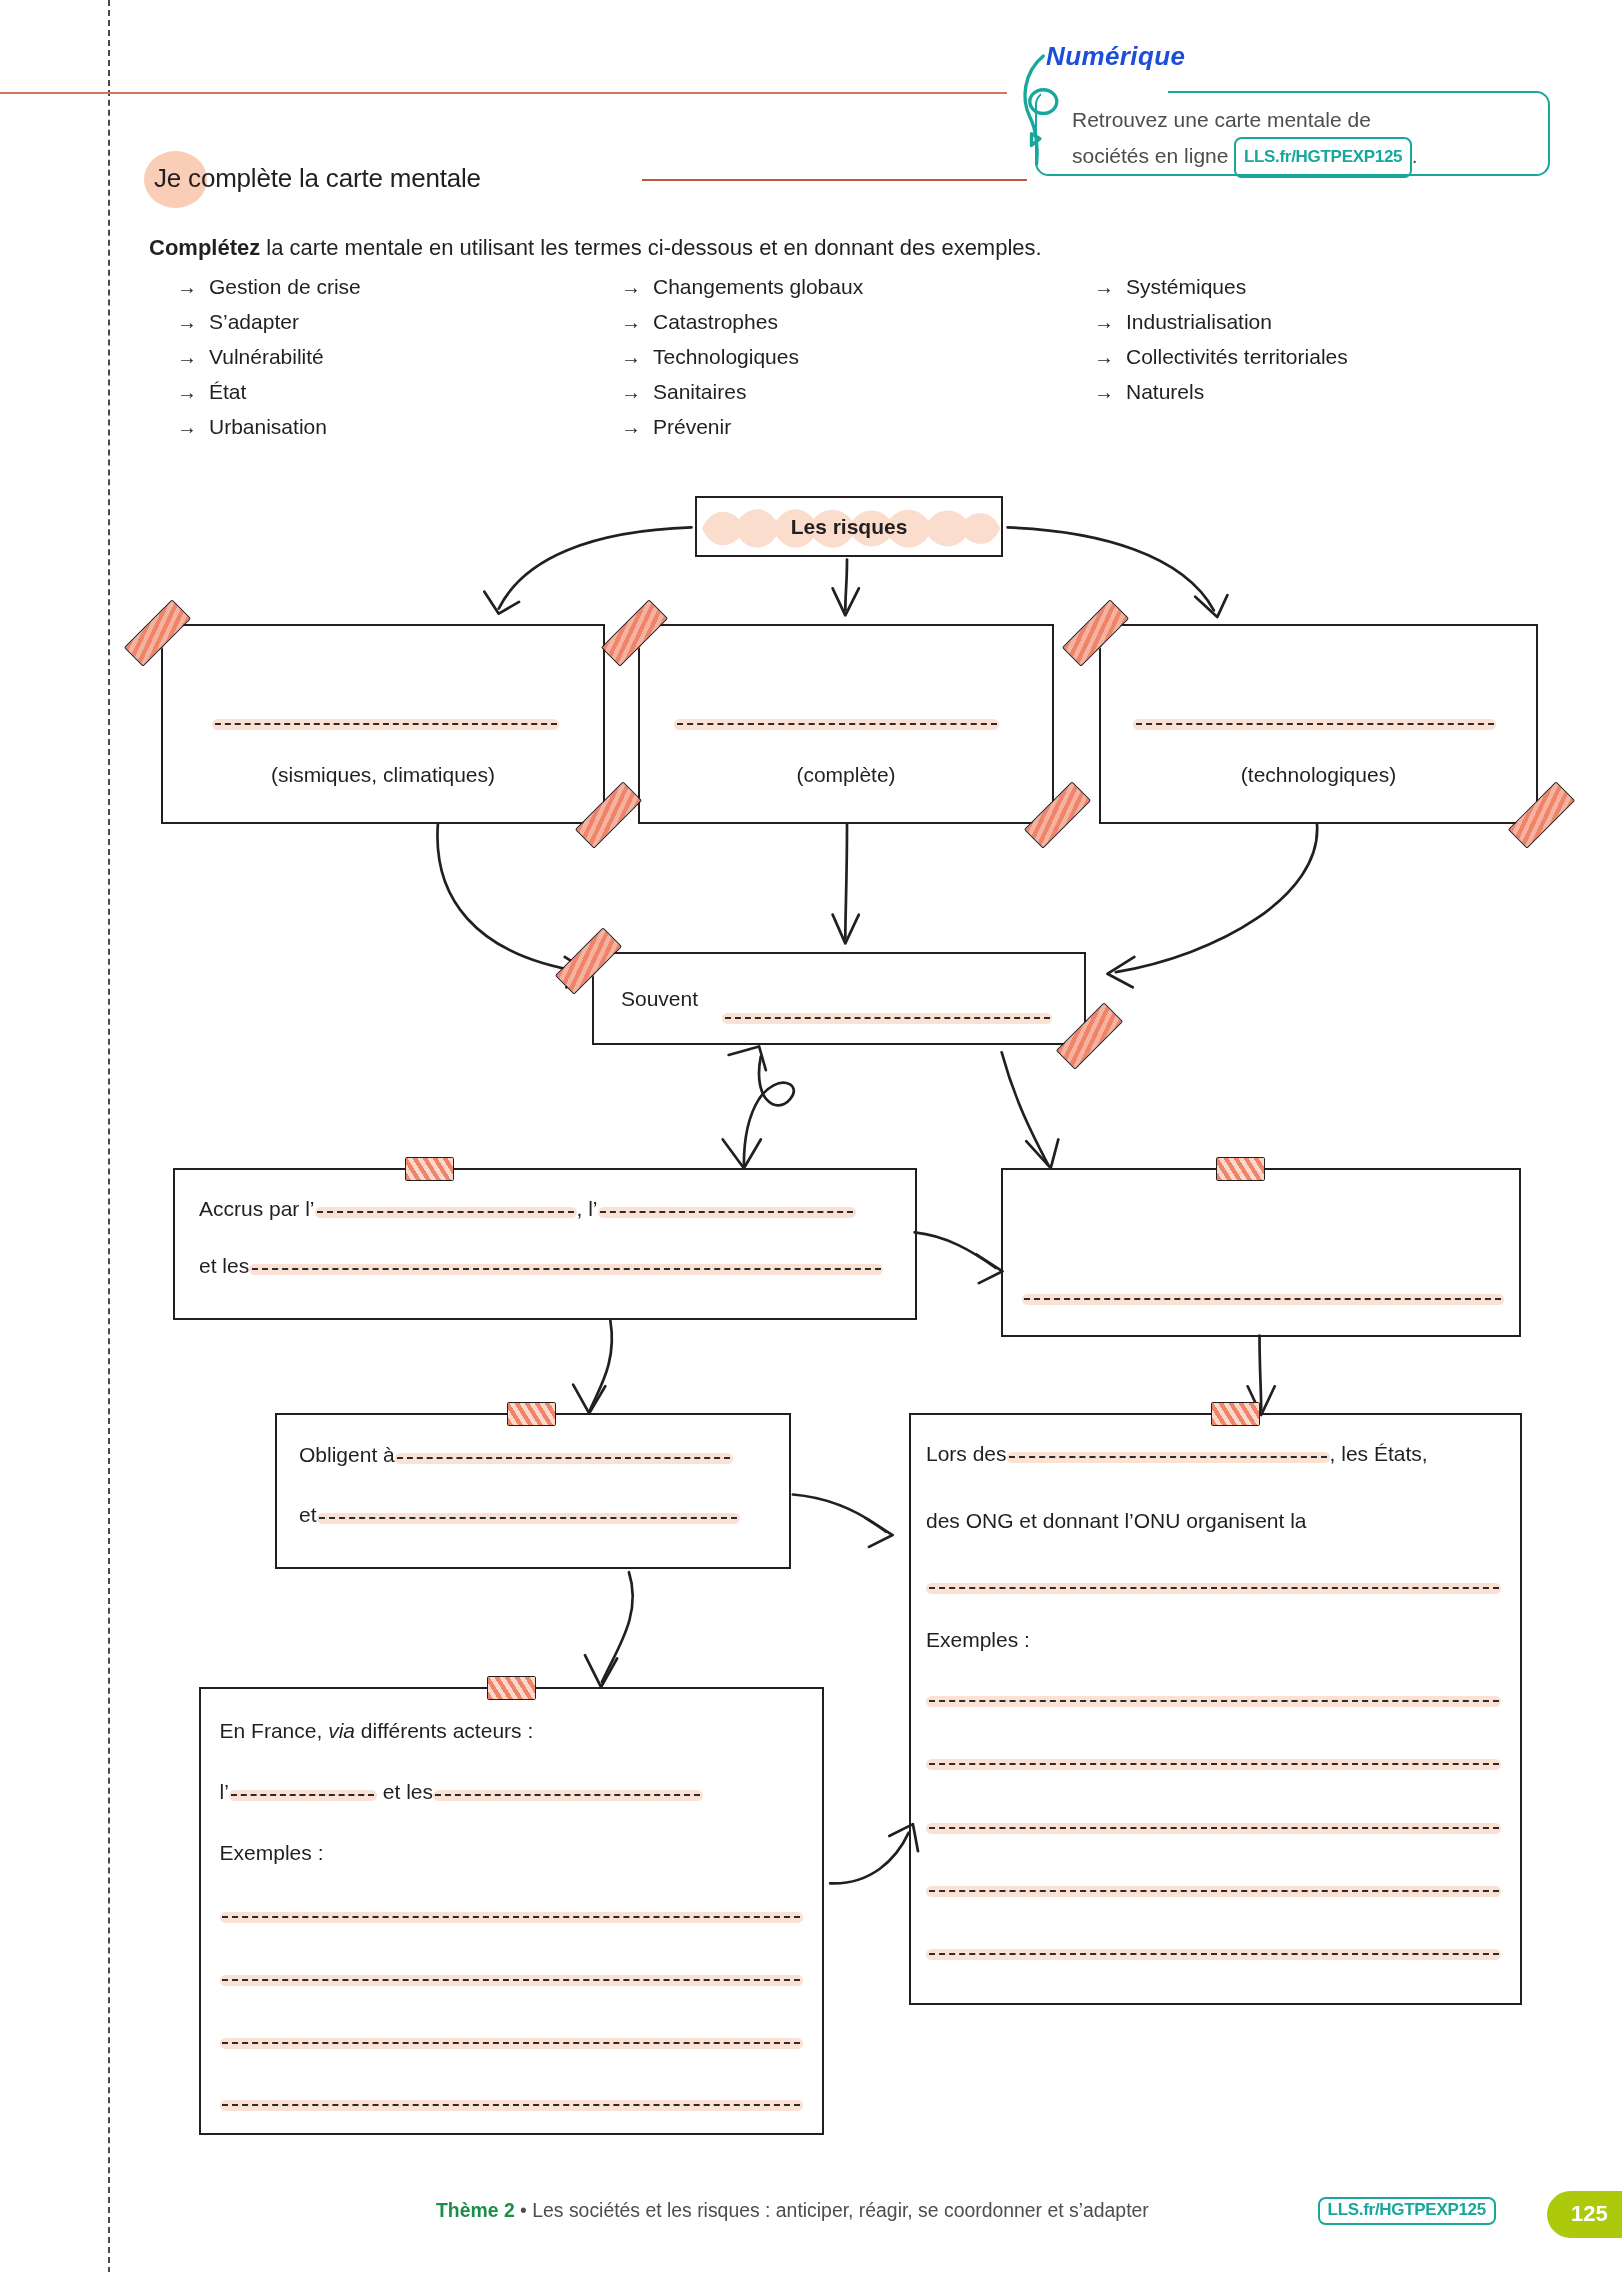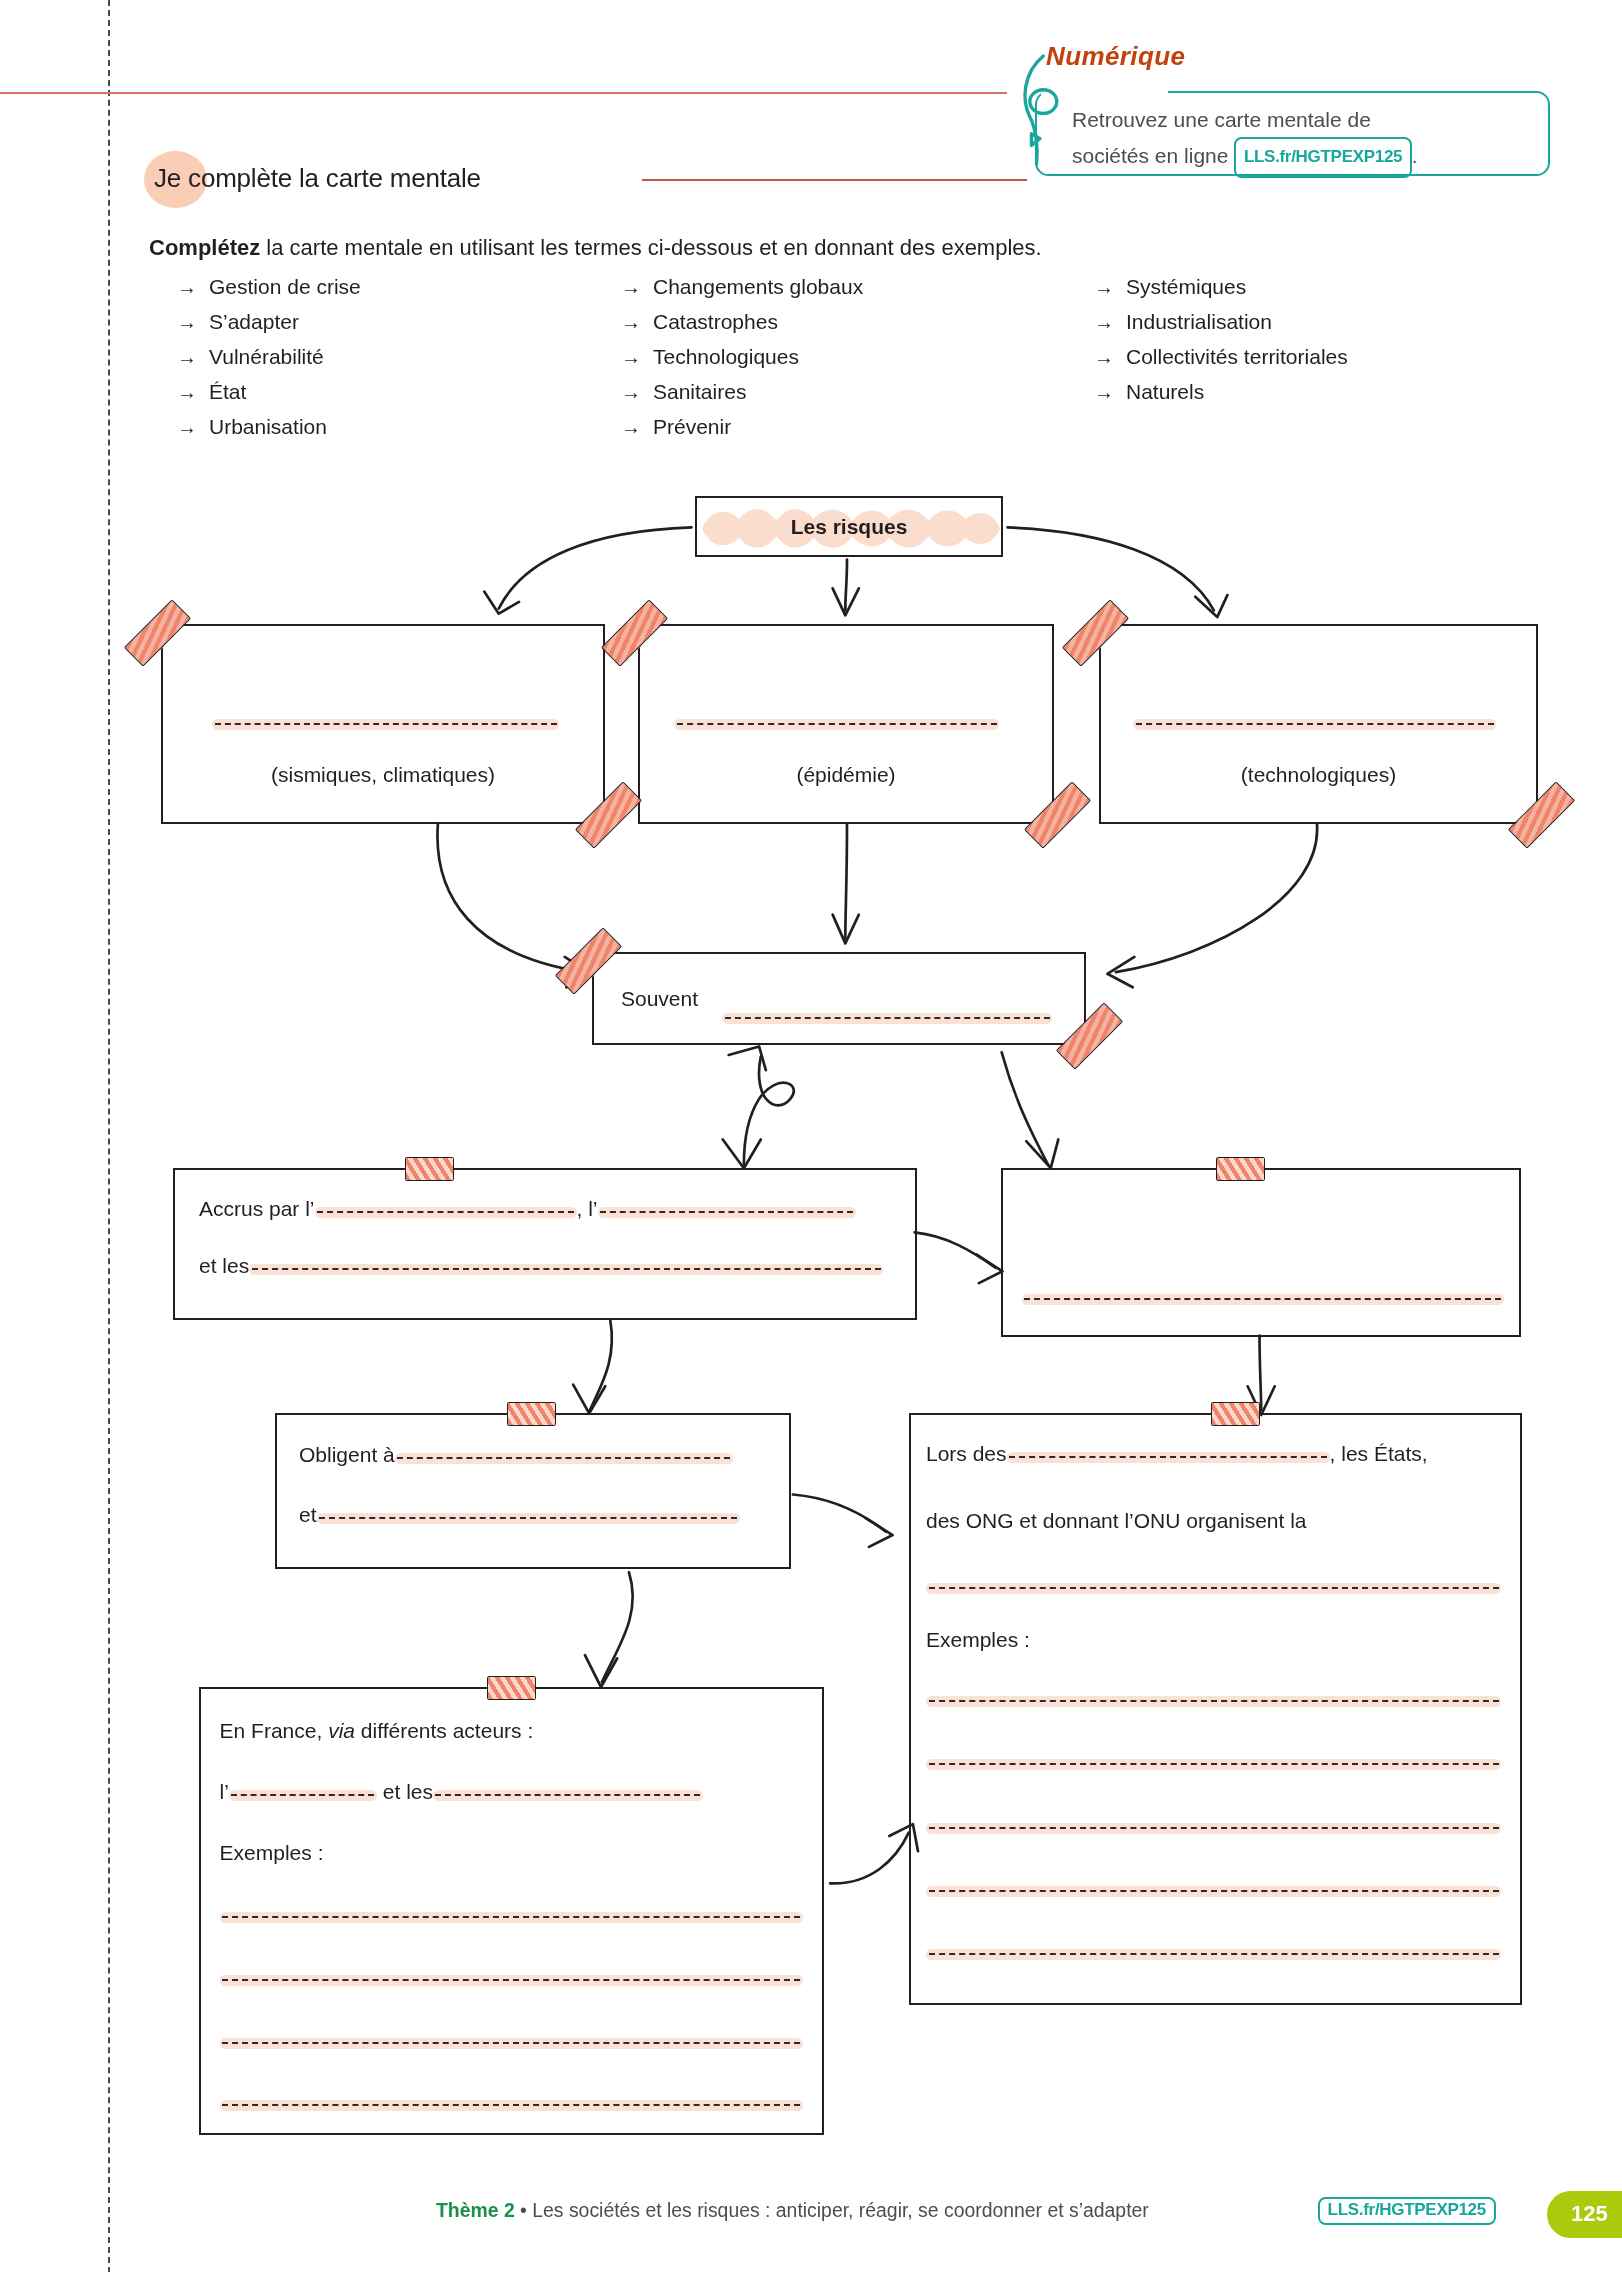--- a/index.html
+++ b/index.html
@@ -20,21 +20,21 @@
   #section-title{left:154px;top:154px;height:49px;display:flex;align-items:center;}
   #je-ellipse{position:absolute;left:-10px;top:-3.4px;width:63px;height:57px;
     border-radius:50%;background:#f9cdb6;z-index:0;}
   #section-title .ttl{position:relative;z-index:1;font-size:26px;font-weight:normal;
     letter-spacing:-0.2px;white-space:nowrap;}
   #title-rule{left:642px;top:179px;width:385px;height:0;border-top:2.5px solid #c0563a;}
 
   
   #numerique{left:1035px;top:91px;width:511px;height:81px;
     border:2.5px solid #17a89b;border-radius:13.5px;background:#fff;}
-  #num-label{left:1046px;top:41px;font-size:26px;color:#c2410c;
+  #num-label{left:1046px;top:41px;font-size:26px;color:#1d4ed8;
     font-style:italic;font-weight:bold;letter-spacing:0.4px;}
   #num-mask{left:1041px;top:78px;width:127px;height:29px;background:#fff;}
   #num-text{left:1072px;top:103px;width:473px;font-size:21px;line-height:34px;
     color:#4d4d4d;}
   #num-swirl{left:1018px;top:51px;width:59px;height:118px;}
   .lls-badge{display:inline-block;border:2.1px solid #17a89b;border-radius:7.6px;
     padding:0.8px 7.6px 2.5px;color:#17a89b;font-weight:bold;font-size:17px;
     letter-spacing:-0.3px;vertical-align:1.7px;}
 
   
@@ -255,21 +255,21 @@
   <div class="fillblock" style="position:absolute;left:49px;top:91px;width:347px;"></div>
   <div class="ntext" style="position:absolute;left:0;top:134px;width:100%;text-align:center;">(sismiques, climatiques)</div>
 </div>
 
 <div class="node" style="left:638px;top:624px;width:416px;height:200px;">
   <div class="tape diag" style="left:-19.4px;top:-27px;"></div>
   <div class="tape-glow" style="left:-13.5px;top:8.5px;width:15px;height:15px;"></div>
   <div class="tape diag" style="right:-19.4px;bottom:-27px;"></div>
   <div class="tape-glow" style="right:-13.5px;bottom:8.5px;width:15px;height:15px;"></div>
   <div class="fillblock" style="position:absolute;left:34px;top:91px;width:325px;"></div>
-  <div class="ntext" style="position:absolute;left:0;top:134px;width:100%;text-align:center;">(épidémie)</div>
+  <div class="ntext" style="position:absolute;left:0;top:134px;width:100%;text-align:center;">(complète)</div>
 </div>
 
 <div class="node" style="left:1099px;top:624px;width:439px;height:200px;">
   <div class="tape diag" style="left:-19.4px;top:-27px;"></div>
   <div class="tape-glow" style="left:-13.5px;top:8.5px;width:15px;height:15px;"></div>
   <div class="tape diag" style="right:-19.4px;bottom:-27px;"></div>
   <div class="tape-glow" style="right:-13.5px;bottom:8.5px;width:15px;height:15px;"></div>
   <div class="fillblock" style="position:absolute;left:32px;top:91px;width:363px;"></div>
   <div class="ntext" style="position:absolute;left:0;top:134px;width:100%;text-align:center;">(technologiques)</div>
 </div>

